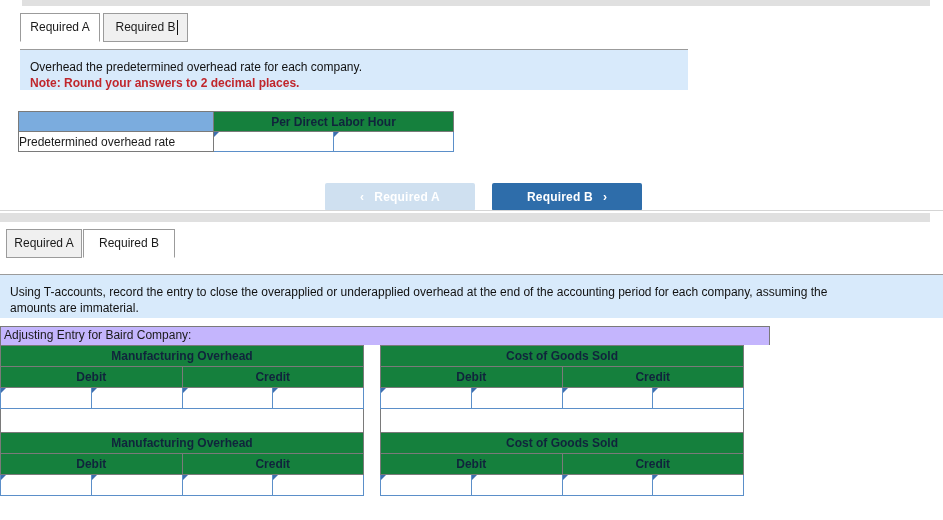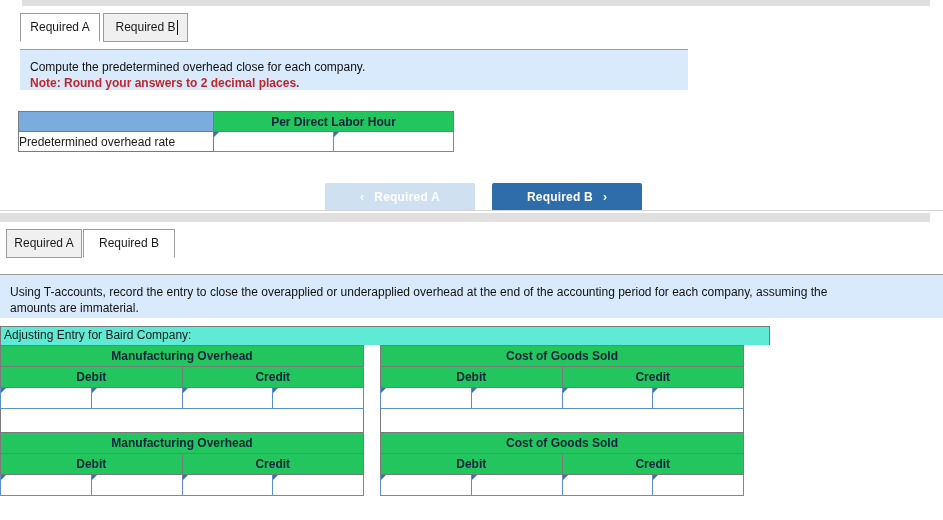--- a/index.html
+++ b/index.html
@@ -76,21 +76,21 @@
     font-size:12px;
     table-layout:fixed;
   }
   table.grid td{
     border:1px solid #7a7a7a;
     padding:0;
     height:20px;
     box-sizing:border-box;
   }
   .hd{
-    background:#22c55e;
+    background:#15803d;
     text-align:center;
     font-weight:bold;
     color:#10243c;
     height:21px;
     margin-top:39px;
   }
   .hd-blank{background:#7bacde;}
   .lbl{
     padding-left:4px;
     background:#ffffff;
@@ -151,21 +151,21 @@
   
   .taccount-wrap{position:absolute;left:0px;width:770px;}
   #tacct-baird{top:326px;}
   #tacct-benson{top:432px;}
 
   .entry-title{
     box-sizing:border-box;
     width:770px;height:19px;
     border:1px solid #7a7a7a;
     border-bottom:none;
-    background:#5eead4;
+    background:#c4b5fd;
     font-size:12px;
     line-height:17px;
     padding-left:3px;
     white-space:nowrap;
   }
   .t-row{display:flex;width:770px;}
   .t-gap{width:16px;background:#ffffff;}
   table.tgrid{
     border-collapse:collapse;
     table-layout:fixed;
@@ -188,21 +188,21 @@
 <div class="top-strip"></div>
 
 <div class="panel" id="panel-a">
 
   <div class="tabbar">
     <div class="tab active" id="pa-tab-a">Required A</div>
     <div class="tab caret" id="pa-tab-b">Required B</div>
   </div>
 
   <div class="qbox" id="pa-qbox">
-    <div>Compute the predetermined overhead close for each company.</div>
+    <div>Overhead the predetermined overhead rate for each company.</div>
     <div class="qline-note">Note: Round your answers to 2 decimal places.</div>
   </div>
 
   <table class="grid" id="tableA">
     <tbody>
         <tr>
       <td class="c1 hd-blank"></td>
       <td class="hd" colspan="2">Per Direct Labor Hour</td>
     </tr>
     <tr>

